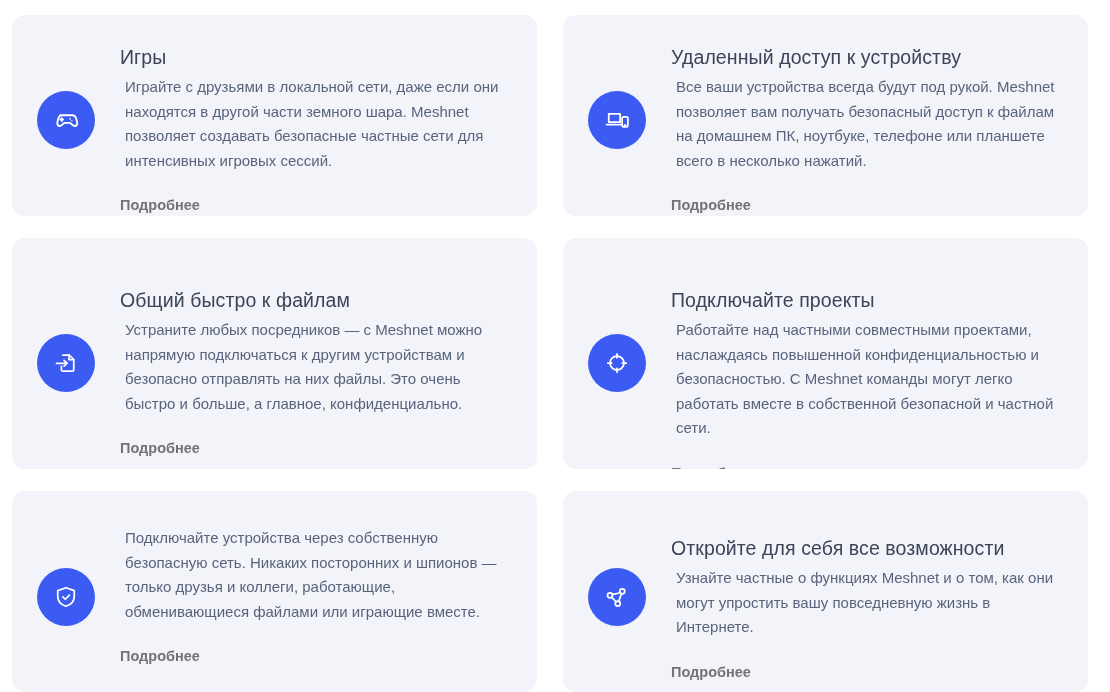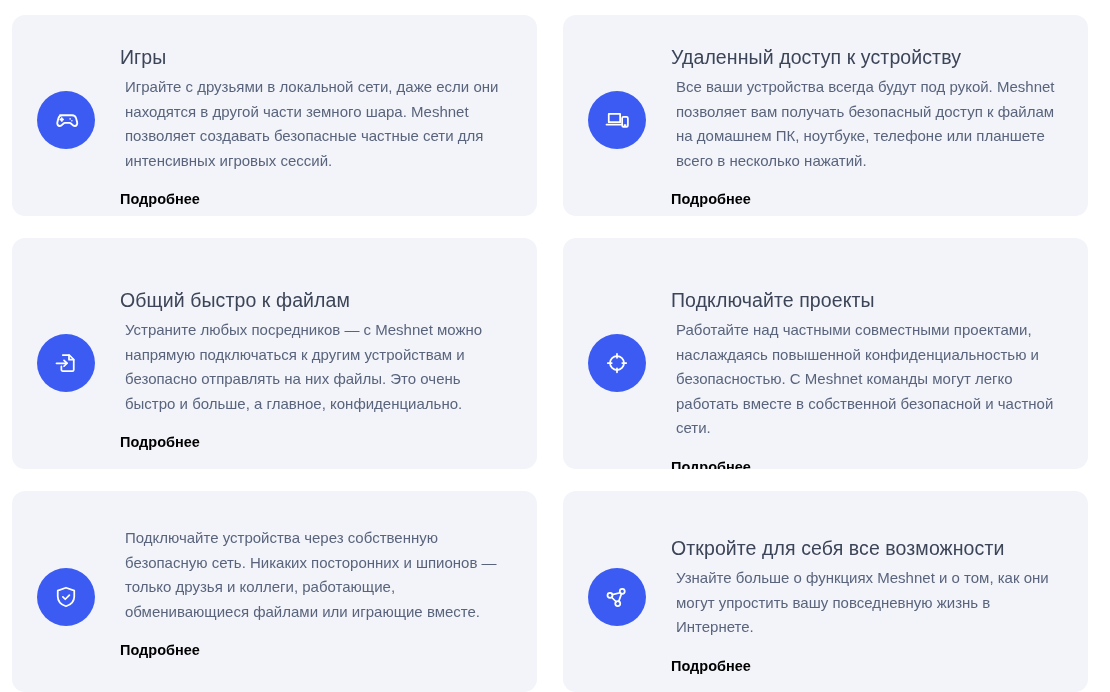--- a/index.html
+++ b/index.html
@@ -76,24 +76,24 @@
     letter-spacing: 0.1px;
   }
   .card-text {
     font-size: 15px;
     line-height: 24.5px;
     color: #59647c;
     margin: 5px;
   }
   .card-link {
     display: inline-block;
-    margin-top: 11px;
+    margin-top: 17px;
     font-size: 14.5px;
     line-height: 20px;
-    color: #000000;
+    color: #737373;
     font-weight: 700;
     text-decoration: none;
     cursor: pointer;
   }
 
   
   .card.r1 .icon-wrap { padding-top: 76px; }
   .card.r1 .card-body { padding-top: 28px; }
 
   .card.r2 .icon-wrap { padding-top: 95px; }
@@ -217,18 +217,18 @@
         <svg width="30" height="30" viewBox="0 0 24 24" fill="none" stroke="#ffffff" stroke-width="1.4" stroke-linecap="round" stroke-linejoin="round">
           <circle cx="16.2" cy="7.4" r="2"></circle>
           <circle cx="6.4" cy="10.6" r="2"></circle>
           <circle cx="12.6" cy="17.2" r="2"></circle>
           <path d="M14.5 8.6L8.2 10.1M7.7 12.2l3.6 3.6M15.6 9.3l-2.2 6.1"></path>
         </svg>
       </div>
     </div>
     <div class="card-body">
       <h3 class="card-title">Откройте для себя все возможности</h3>
-      <p class="card-text">Узнайте больше о функциях Meshnet и о том, как они могут упростить вашу повседневную жизнь в Интернете.</p>
+      <p class="card-text">Узнайте частные о функциях Meshnet и о том, как они могут упростить вашу повседневную жизнь в Интернете.</p>
       <a class="card-link">Подробнее</a>
     </div>
   </div>
 
 </div>
 
 </body></html>

